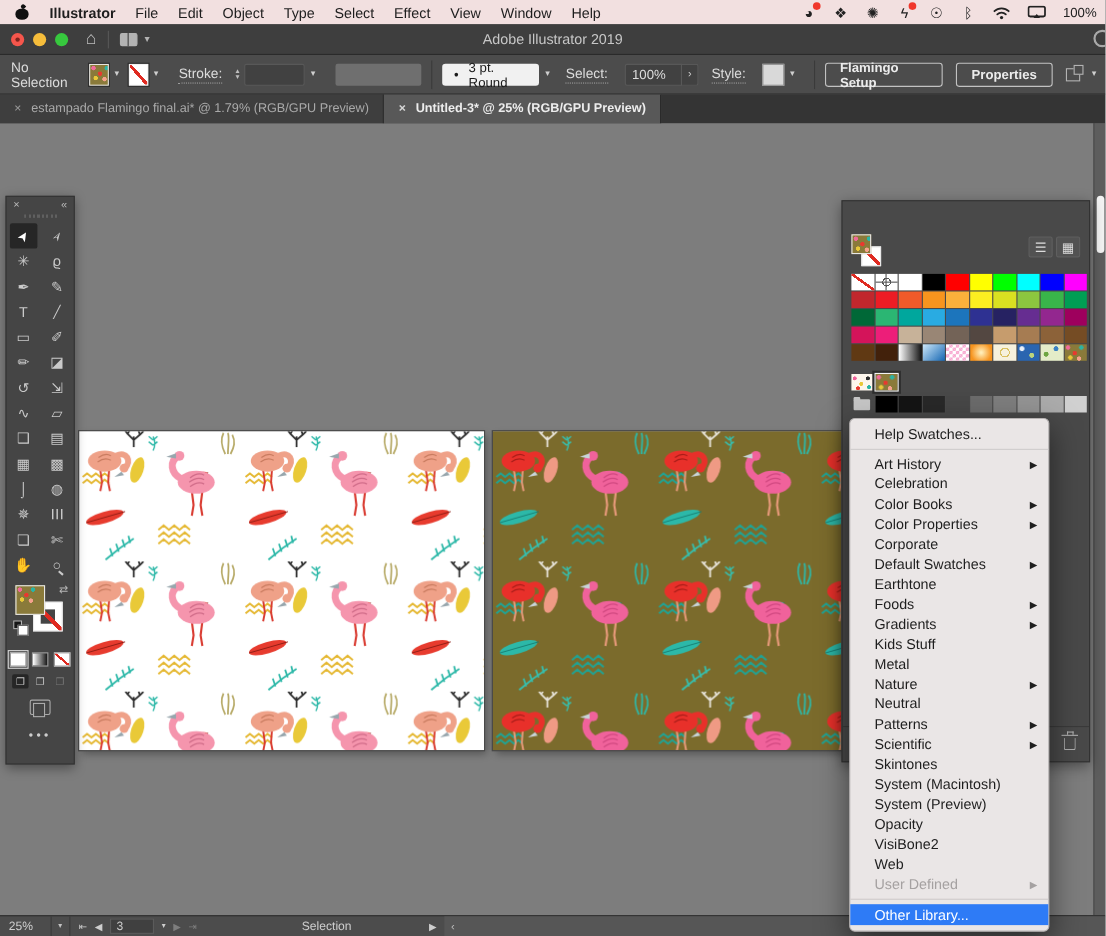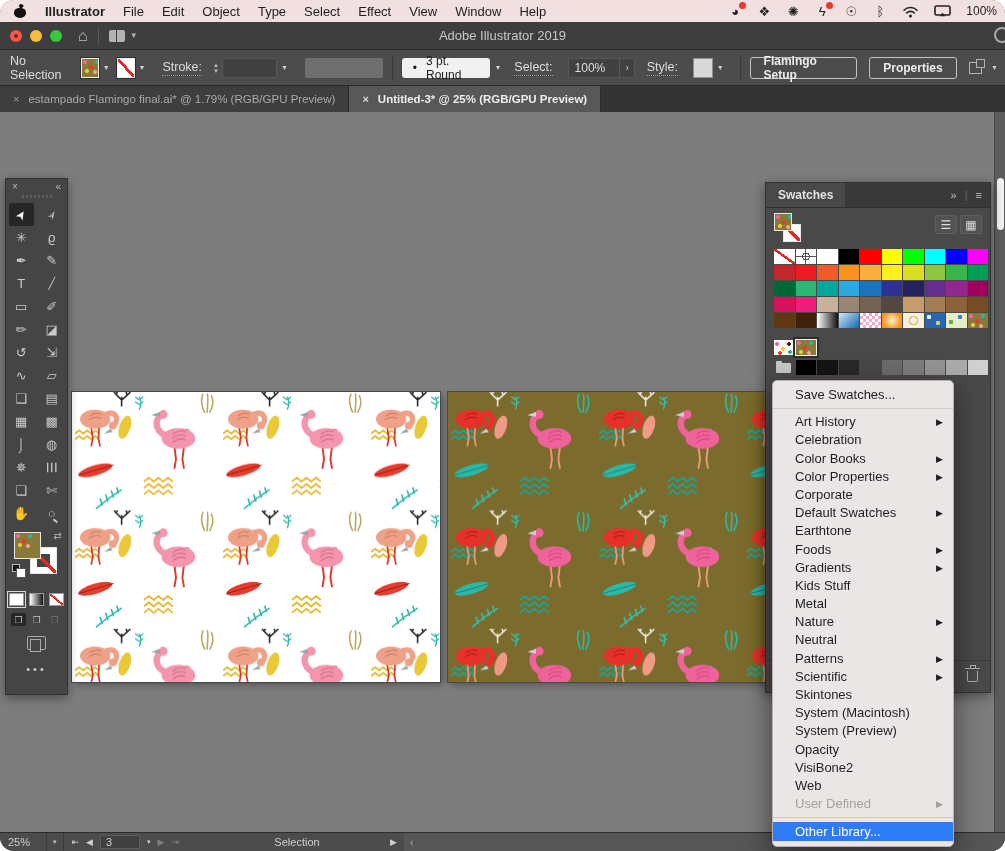--- a/index.html
+++ b/index.html
@@ -1,17 +1,17 @@
 <!DOCTYPE html>
 <html><head>
 <meta charset="utf-8">
 <style>
   * { margin:0; padding:0; box-sizing:border-box; }
   body { font-family:"Liberation Sans", sans-serif; }
-  #app { position:relative; width:1005px; height:851px; overflow:hidden; background:#7d7d7d;border-radius:14px; }
+  #app { position:relative; width:1005px; height:851px; overflow:hidden; background:#7d7d7d; }
 
   
   .menubar { position:absolute; top:0; left:0; right:0; height:22px; background:#f2e0e0; display:flex; align-items:center; padding:0 8px; font-size:13px; color:#1d1d1d; z-index:40; }
   .apple { width:12px; height:13px; position:relative; margin:0 10px 0 6px; }
   .apple::before { content:""; position:absolute; left:0; top:3px; width:12px; height:10px; background:#111; border-radius:45% 45% 48% 48%; }
   .apple::after { content:""; position:absolute; left:5px; top:-1px; width:4px; height:4px; background:#111; border-radius:60% 0 60% 60%; transform:rotate(45deg); }
   .mitem { padding:0 9px; }
   .mitem.bold { font-weight:bold; }
   .mb-right { margin-left:auto; display:flex; align-items:center; gap:15px; font-size:13px; color:#222; }
   .sicon { position:relative; display:inline-flex; align-items:center; justify-content:center; min-width:14px; }
@@ -456,28 +456,20 @@
     <div class="modes-row" data-name="draw-modes-row">
       <span class="mode active" data-name="draw-normal-button">❐</span>
       <span class="mode" data-name="draw-behind-button">❐</span>
       <span class="mode dim" data-name="draw-inside-button">❐</span>
     </div>
     <div class="screen-mode" data-name="change-screen-mode-button"></div>
     <div class="tbr-dots" data-name="edit-toolbar-ellipsis">•••</div>
   </div>
 
   <div class="swpanel" data-name="swatches-panel">
-    <div class="swp-header" data-name="swatches-panel-header">
-      <span class="swp-tab" data-name="swatches-tab">Swatches</span>
-      <span class="swp-hicons">
-        <span data-name="panel-collapse-icon">»</span>
-        <span style="color:#6a6a6a">|</span>
-        <span data-name="panel-menu-icon">≡</span>
-      </span>
-    </div>
     <div class="swp-fs" data-name="panel-fill-stroke-indicator">
       <span class="f sw-pat-flamingo" data-name="panel-fill-swatch"></span>
       <span class="s" data-name="panel-stroke-swatch"></span>
     </div>
     <div class="swp-views">
       <span class="view-btn" data-name="list-view-button">☰</span>
       <span class="view-btn" data-name="grid-view-button">▦</span>
     </div>
     <div class="swatch-area" id="swatch-grid" data-name="swatch-grid">
         <div class="sw-row" data-name="swatch-row">
@@ -558,21 +550,21 @@
           <div class="swatch" data-name="swatch" style="background: rgb(171, 171, 171);"></div>
           <div class="swatch" data-name="swatch" style="background: rgb(208, 208, 208);"></div>
         </div>
       </div>
     <div class="swp-bottom" data-name="swatches-panel-footer">
       <span class="icon-trash" data-name="delete-swatch-icon"></span>
     </div>
   </div>
 
   <div class="ctx-menu" id="ctx-menu" data-name="swatch-libraries-menu">
-      <div class="cm-item" data-name="menu-item-save-swatches">Save Swatches...</div>
+      <div class="cm-item" data-name="menu-item-save-swatches">Help Swatches...</div>
       <div class="cm-sep" data-name="menu-separator"></div>
       <div class="cm-item" data-name="menu-item-art-history">Art History<span class="arrow" data-name="submenu-arrow-icon">▶</span></div>
       <div class="cm-item" data-name="menu-item-celebration">Celebration</div>
       <div class="cm-item" data-name="menu-item-color-books">Color Books<span class="arrow" data-name="submenu-arrow-icon">▶</span></div>
       <div class="cm-item" data-name="menu-item-color-properties">Color Properties<span class="arrow" data-name="submenu-arrow-icon">▶</span></div>
       <div class="cm-item" data-name="menu-item-corporate">Corporate</div>
       <div class="cm-item" data-name="menu-item-default-swatches">Default Swatches<span class="arrow" data-name="submenu-arrow-icon">▶</span></div>
       <div class="cm-item" data-name="menu-item-earthtone">Earthtone</div>
       <div class="cm-item" data-name="menu-item-foods">Foods<span class="arrow" data-name="submenu-arrow-icon">▶</span></div>
       <div class="cm-item" data-name="menu-item-gradients">Gradients<span class="arrow" data-name="submenu-arrow-icon">▶</span></div>

